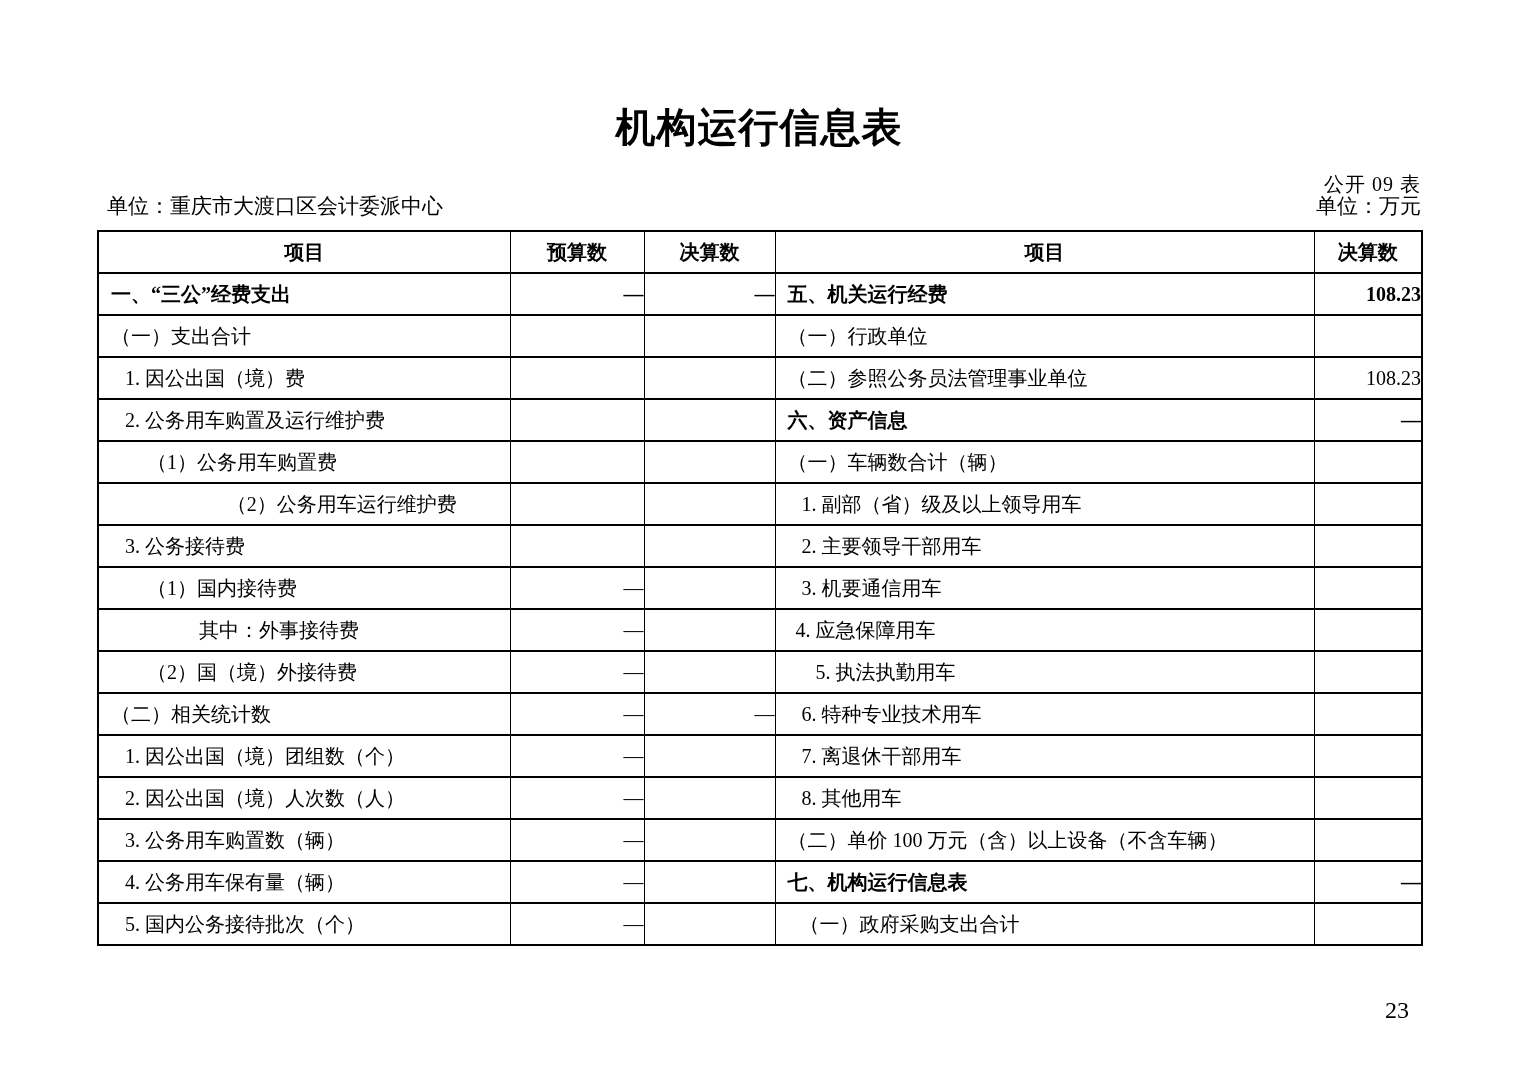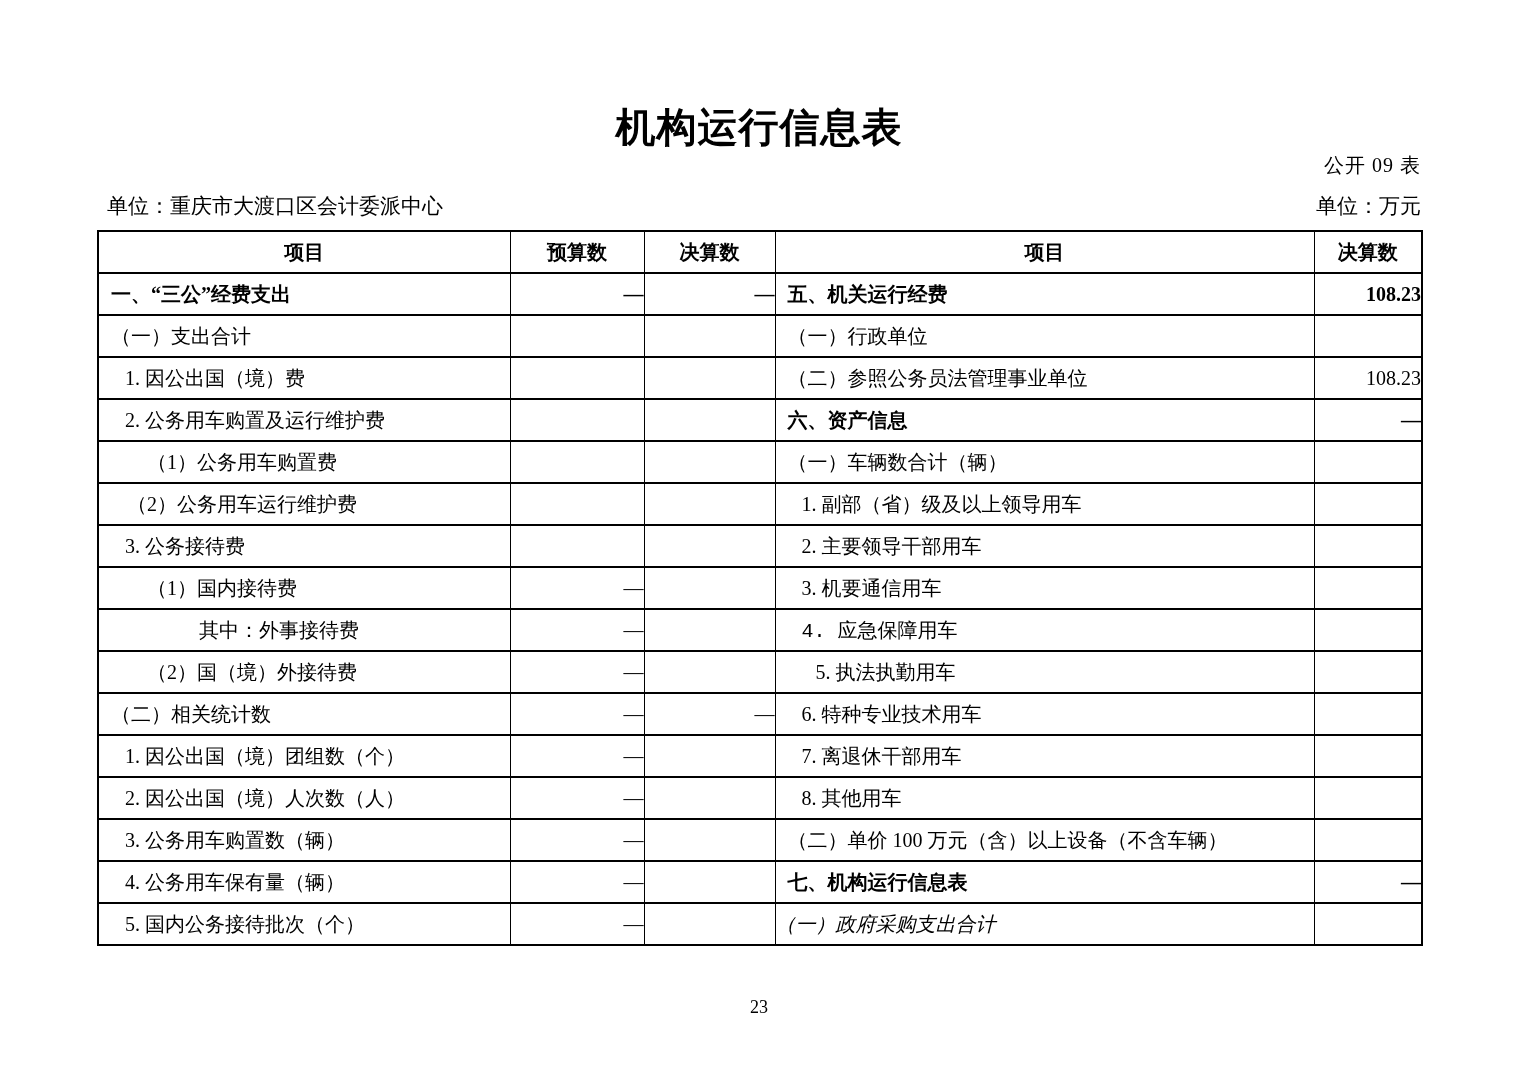--- a/index.html
+++ b/index.html
@@ -22,21 +22,21 @@
     left: 97px;
     width: 1324px;
     text-align: center;
     font-family: "Liberation Sans", sans-serif;
     font-weight: bold;
     font-size: 40px;
     letter-spacing: 1px;
   }
   .table-label {
     position: absolute;
-    top: 152px;
+    top: 171px;
     right: 99px;
     font-size: 20px;
     letter-spacing: 1px;
   }
   .unit-row {
     position: absolute;
     top: 192px;
     left: 107px;
     width: 1314px;
     display: flex;
@@ -68,24 +68,24 @@
     font-weight: bold;
     text-align: center;
   }
   td.item { text-align: left; }
   td.num  { text-align: right; padding-right: 14px; }
   td.rnum { text-align: right; padding-right: 8px; }
   .bold   { font-weight: bold; }
   .page-number {
     position: absolute;
     top: 997px;
-    left: 97px;
+    left: 85px;
     width: 1324px;
-    text-align: center;
-    font-size: 18px;
+    text-align: right;
+    font-size: 24px;
   }
 </style>
 </head>
 <body>
 
 <div class="page">
 
   <div class="doc-title">机构运行信息表</div>
 
   <div class="table-label">公开 09 表</div>
@@ -142,21 +142,21 @@
           <td class="rnum bold">—</td>
         </tr>
         <tr>
           <td class="item" style="padding-left: 48px;">（1）公务用车购置费</td>
           <td class="num"></td>
           <td class="num"></td>
           <td class="item" style="padding-left: 12px;">（一）车辆数合计（辆）</td>
           <td class="rnum"></td>
         </tr>
         <tr>
-          <td class="item" style="padding-left: 28px;">（2）公务用车运行维护费</td>
+          <td class="item" style="padding-left: 75px; text-align: center;">（2）公务用车运行维护费</td>
           <td class="num"></td>
           <td class="num"></td>
           <td class="item" style="padding-left: 26px;">1. 副部（省）级及以上领导用车</td>
           <td class="rnum"></td>
         </tr>
         <tr>
           <td class="item" style="padding-left: 26px;">3. 公务接待费</td>
           <td class="num"></td>
           <td class="num"></td>
           <td class="item" style="padding-left: 26px;">2. 主要领导干部用车</td>
@@ -166,21 +166,21 @@
           <td class="item" style="padding-left: 48px;">（1）国内接待费</td>
           <td class="num">—</td>
           <td class="num"></td>
           <td class="item" style="padding-left: 26px;">3. 机要通信用车</td>
           <td class="rnum"></td>
         </tr>
         <tr>
           <td class="item" style="padding-left: 100px;">其中：外事接待费</td>
           <td class="num">—</td>
           <td class="num"></td>
-          <td class="item" style="padding-left: 26px; font-family: Liberation Mono, monospace;">4. 应急保障用车</td>
+          <td class="item" style="padding-left: 20px;">4. 应急保障用车</td>
           <td class="rnum"></td>
         </tr>
         <tr>
           <td class="item" style="padding-left: 48px;">（2）国（境）外接待费</td>
           <td class="num">—</td>
           <td class="num"></td>
           <td class="item" style="padding-left: 40px;">5. 执法执勤用车</td>
           <td class="rnum"></td>
         </tr>
         <tr>
@@ -215,21 +215,21 @@
           <td class="item" style="padding-left: 26px;">4. 公务用车保有量（辆）</td>
           <td class="num">—</td>
           <td class="num"></td>
           <td class="item bold" style="padding-left: 12px;">七、机构运行信息表</td>
           <td class="rnum bold">—</td>
         </tr>
         <tr>
           <td class="item" style="padding-left: 26px;">5. 国内公务接待批次（个）</td>
           <td class="num">—</td>
           <td class="num"></td>
-          <td class="item" style="padding-left: 0; font-style: italic;">（一）政府采购支出合计</td>
+          <td class="item" style="padding-left: 24px;">（一）政府采购支出合计</td>
           <td class="rnum"></td>
         </tr>
       </tbody>
   </table>
 
   <div class="page-number">23</div>
 
 </div>
 
 </body></html>

